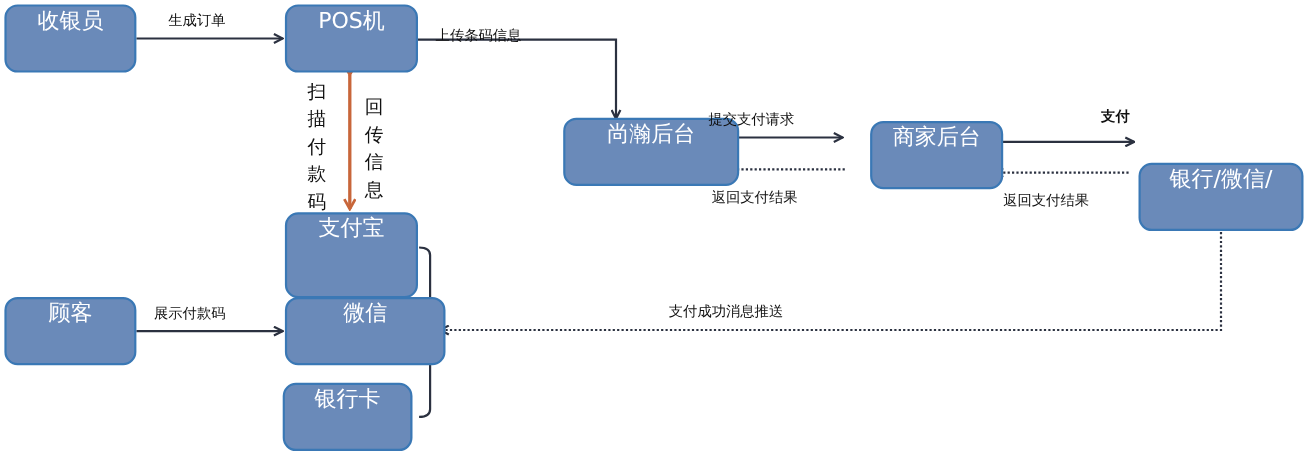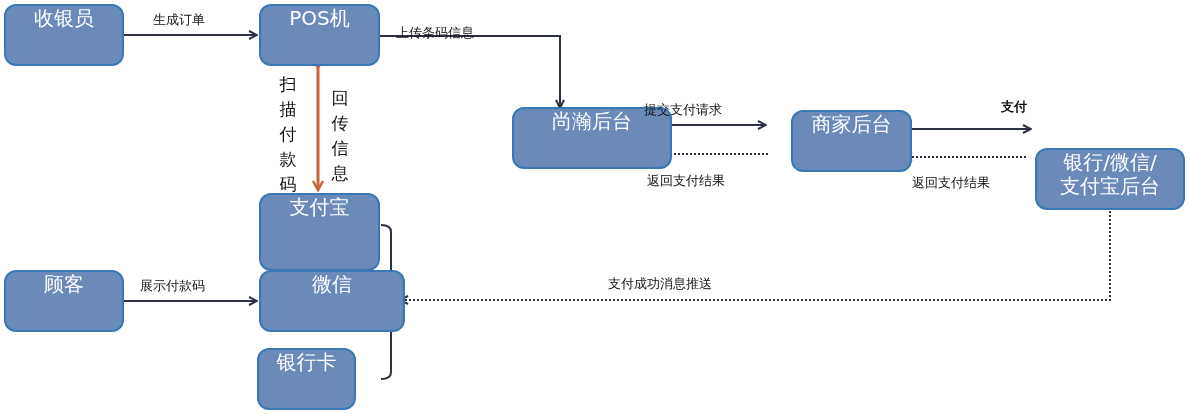--- a/index.html
+++ b/index.html
@@ -54,29 +54,29 @@
 <div class="box" style="left:259px;top:4px;width:121px;height:62px;">
     <span>POS机</span>
   </div>
 <div class="box" style="left:512px;top:107px;width:160px;height:62px;">
     <span>尚瀚后台</span>
   </div>
 <div class="box" style="left:771px;top:110px;width:121px;height:62px;margin-left:20px;">
     <span>商家后台</span>
   </div>
 <div class="box" style="left:1035px;top:100px;width:150px;height:62px;margin-top:48px;">
-    <span><span>银行/微信/</span><br><span>支付宝后台</span></span>
+    <span><span>银行/微信/</span><br></span>
   </div>
 <div class="box" style="left:259px;top:193px;width:121px;height:78px;">
     <span>支付宝</span>
   </div>
 <div class="box" style="left:259px;top:270px;width:146px;height:62px;">
     <span>微信</span>
   </div>
-<div class="box" style="left:257px;top:348px;width:99px;height:62px;">
+<div class="box" style="left:257px;top:348px;width:118px;height:62px;">
     <span>银行卡</span>
   </div>
 <div class="box" style="left:4px;top:270px;width:120px;height:62px;">
     <span>顾客</span>
   </div>
 
 <div class="lbl" style="left:153px;top:11px;">生成订单</div>
 <div class="lbl" style="left:396px;top:24px;">上传条码信息</div>
 <div class="vlbl" style="left:278px;top:72px;">扫描付款码</div>
 <div class="vlbl" style="left:330px;top:86px;">回传信息</div>

